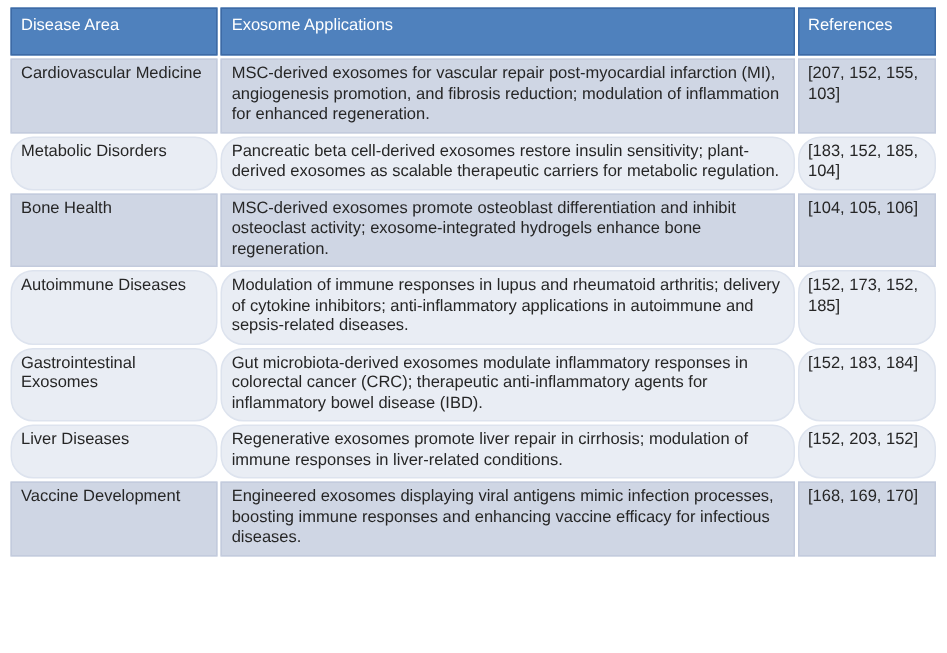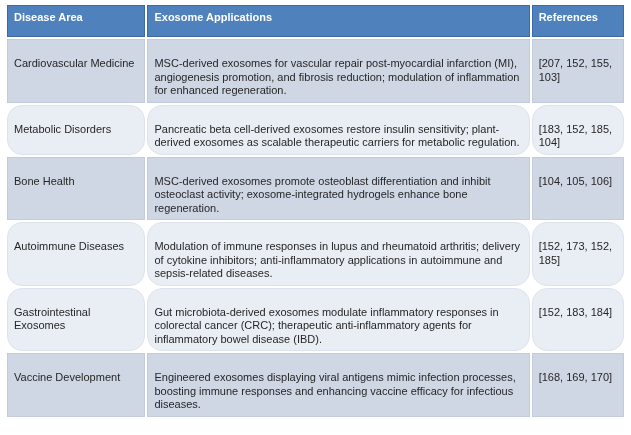--- a/index.html
+++ b/index.html
@@ -26,30 +26,30 @@
   .col-disease   { width: 138px; }
   .col-app       { width: 381px; }
   .col-refs      { width: 92px;  }
   th {
     background: #4f81bd;
     color: #ffffff;
     border: 1px solid #3d6aa5;
     text-align: left;
     vertical-align: top;
     font-size: 11px;
-    font-weight: bold;
+    font-weight: normal;
     line-height: 13px;
     padding: 5px 6px 12px 6px;
   }
   td {
     font-size: 11px;
     line-height: 13.5px;
     color: #262626;
     vertical-align: top;
-    padding: 17px 6px 4px 6px;
+    padding: 3px 6px 4px 6px;
     border: 1px solid transparent;
   }
   tr.band-dark  td { background: #cfd6e4; border-color: #c3cbdd; }
   tr.band-light td { background: #e9edf4; border-color: #dde3ee; border-radius: 15px; }
 </style>
 </head>
 <body>
 
 <div class="page">
   <table class="exo-table">
@@ -84,20 +84,25 @@
       <tr class="band-light">
         <td>Autoimmune Diseases</td>
         <td>Modulation of immune responses in lupus and rheumatoid arthritis; delivery of cytokine inhibitors; anti-inflammatory applications in autoimmune and sepsis-related diseases.</td>
         <td>[152, 173, 152, 185]</td>
       </tr>
       <tr class="band-light">
         <td>Gastrointestinal Exosomes</td>
         <td>Gut microbiota-derived exosomes modulate inflammatory responses in colorectal cancer (CRC); therapeutic anti-inflammatory agents for inflammatory bowel disease (IBD).</td>
         <td>[152, 183, 184]</td>
       </tr>
+      <tr class="band-light">
+        <td>Liver Diseases</td>
+        <td>Regenerative exosomes promote liver repair in cirrhosis; modulation of immune responses in liver-related conditions.</td>
+        <td>[152, 203, 152]</td>
+      </tr>
       <tr class="band-dark">
         <td>Vaccine Development</td>
         <td>Engineered exosomes displaying viral antigens mimic infection processes, boosting immune responses and enhancing vaccine efficacy for infectious diseases.</td>
         <td>[168, 169, 170]</td>
       </tr>
     </tbody>
   </table>
 </div>
 
 </body></html>

